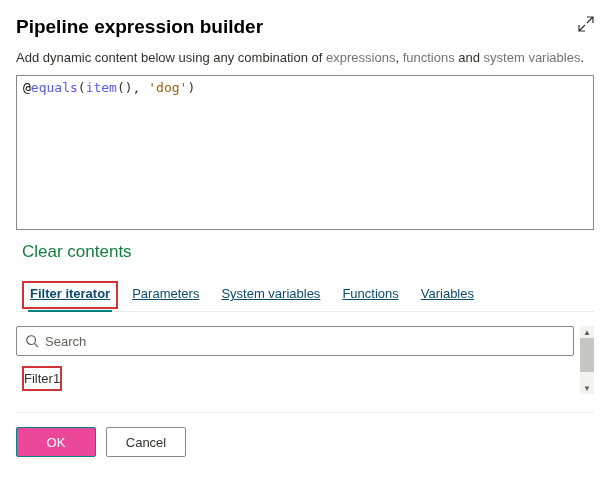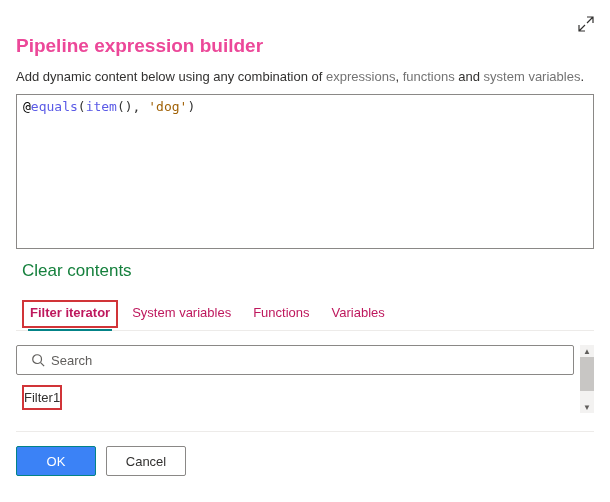--- a/index.html
+++ b/index.html
@@ -17,22 +17,21 @@
     }
     .header-row {
       display: flex;
       justify-content: space-between;
       align-items: flex-start;
       margin-bottom: 12px;
     }
     .title {
       font-size: 19px;
       font-weight: 600;
-      color: #ec4899;
-      margin-top: 19px;
+      color: #000000;
     }
     .expand-icon {
       cursor: pointer;
       color: #323130;
     }
     .subtitle {
       font-size: 13px;
       color: #323130;
       margin-bottom: 10px;
     }
@@ -70,23 +69,24 @@
     .tabs-row {
       display: flex;
       gap: 18px;
       border-bottom: 1px solid #edebe9;
       margin-bottom: 14px;
       padding-left: 12px;
     }
     .tab {
       padding: 6px 2px 9px 2px;
       font-size: 13px;
-      color: #be185d;
+      color: #0c4a6e;
       cursor: pointer;
       position: relative;
+      text-decoration: underline;
     }
     .tab.active {
       font-weight: 600;
       border-bottom: 2px solid #038387;
       margin-bottom: -1px;
     }
     .tab.highlighted::before {
       content: '';
       position: absolute;
       top: 1px;
@@ -96,21 +96,21 @@
       border: 2px solid #d13438;
       pointer-events: none;
     }
     .search-box {
       flex: 1;
       border: 1px solid #8a8886;
       border-radius: 2px;
       height: 30px;
       display: flex;
       align-items: center;
-      padding: 0 14px;
+      padding: 0 8px;
       color: #605e5c;
     }
     .search-box svg {
       margin-right: 6px;
     }
     .search-input {
       border: none;
       outline: none;
       flex: 1;
       font-size: 13px;
@@ -170,21 +170,21 @@
       min-width: 80px;
       height: 30px;
       font-size: 13px;
       border-radius: 2px;
       cursor: pointer;
       display: flex;
       align-items: center;
       justify-content: center;
     }
     .btn-primary {
-      background: #3b82f6;
+      background: #ec4899;
       color: #fff;
       border: 1px solid #038387;
     }
     .btn-default {
       background: #fff;
       color: #323130;
       border: 1px solid #8a8886;
     }
   </style>
 </head>
@@ -209,20 +209,21 @@
 <div class="code-area">
   <span class="code-line">
     <span class="at">@</span><span class="func">equals</span><span class="paren">(</span><span class="func">item</span><span class="paren">()</span><span class="paren">, </span><span class="str">'dog'</span><span class="paren">)</span>
   </span>
 </div>
 
 <a href="#" class="clear-link">Clear contents</a>
 
 <div class="tabs-row">
   <div class="tab active highlighted">Filter iterator</div>
+  <div class="tab">Parameters</div>
   <div class="tab">System variables</div>
   <div class="tab">Functions</div>
   <div class="tab">Variables</div>
 </div>
 
 <div class="content-scroll">
   <div class="content-area">
     <div class="search-box">
       <svg width="14" height="14" viewBox="0 0 16 16" fill="none" stroke="#605e5c" stroke-width="1.4">
         <circle cx="7" cy="7" r="5"></circle>

